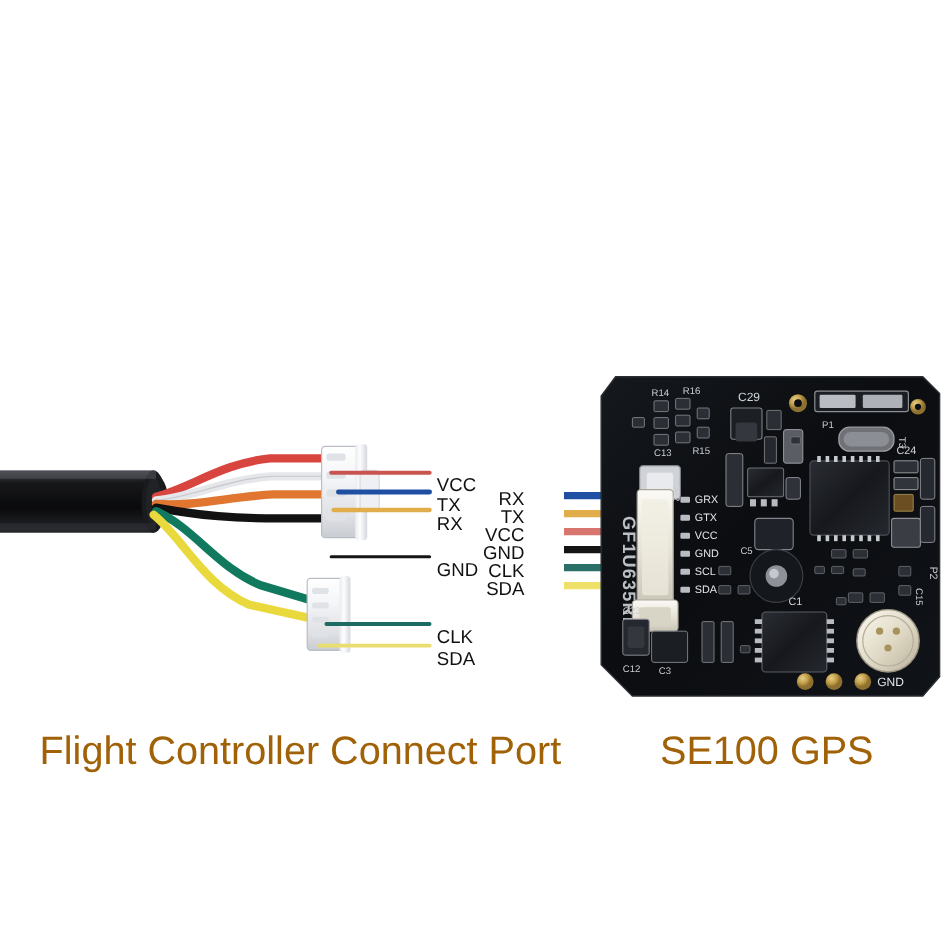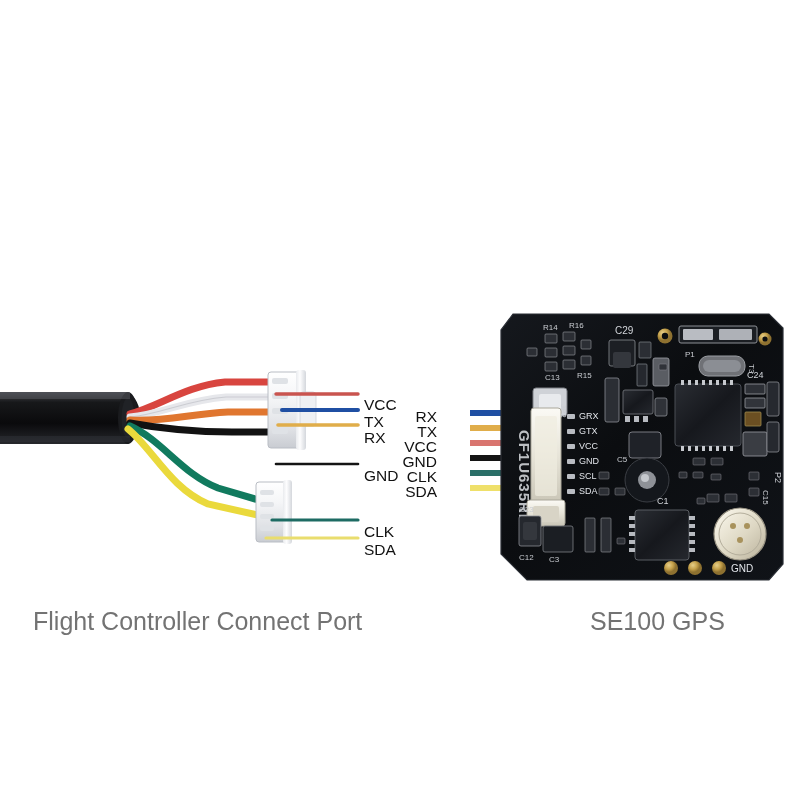--- a/index.html
+++ b/index.html
@@ -30,26 +30,26 @@
     text-align: center;
     font-size: 37px;
     font-weight: bold;
     letter-spacing: .2px;
     color: #1d1d1f;
   }
 
   
   .caption {
     position: absolute;
-    font-size: 25px;
-    color: #737373;
+    font-size: 33px;
+    color: #a16207;
     white-space: nowrap;
   }
   .caption.left  { left: 33px;  top: 607px; }
-  .caption.right { left: 590px; top: 607px; }
+  .caption.right { left: 550px; top: 607px; }
 
   
   .cable-area {
     position: absolute;
     left: 0;
     top: 370px;
     width: 340px;
     height: 200px;
   }
   .svg-abs { position: absolute; left: 0; top: 0; overflow: visible; }

